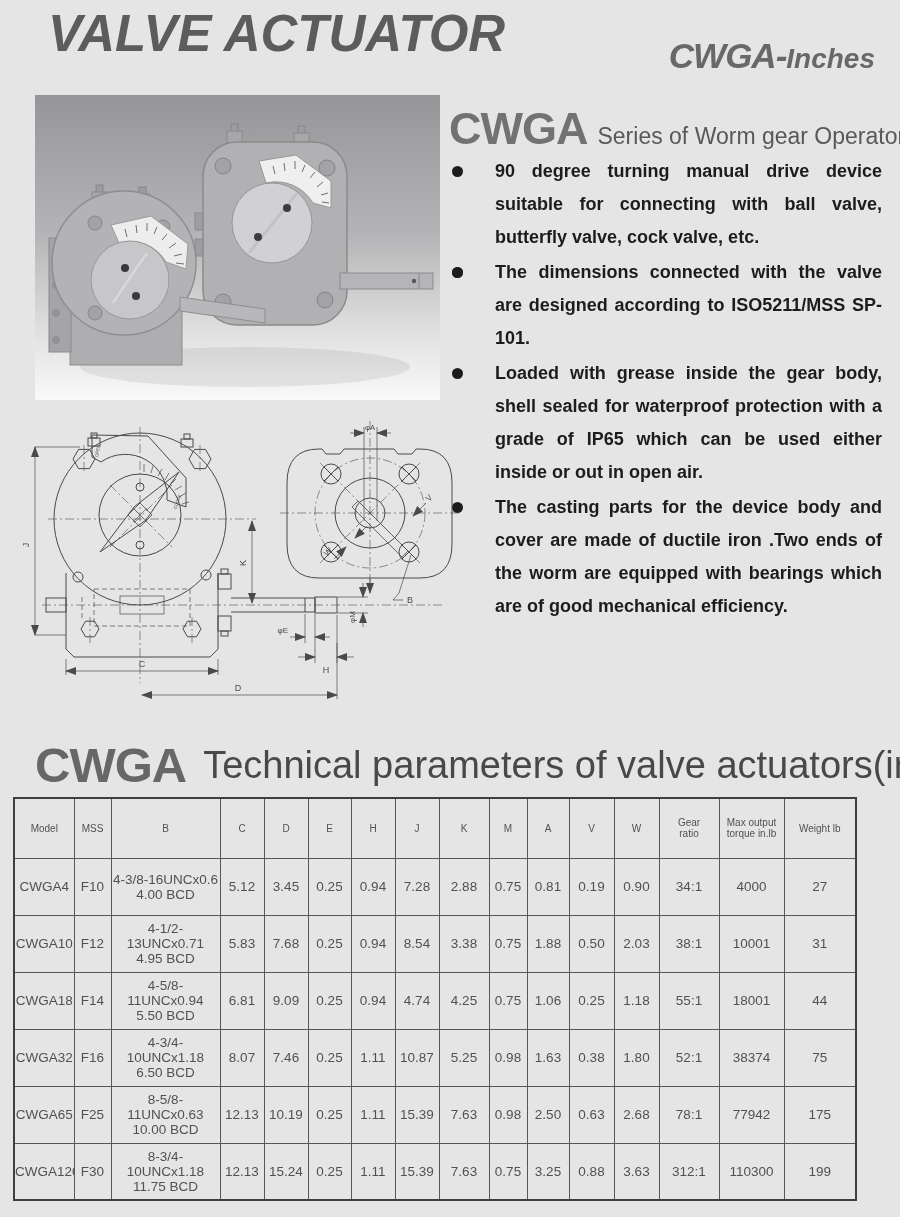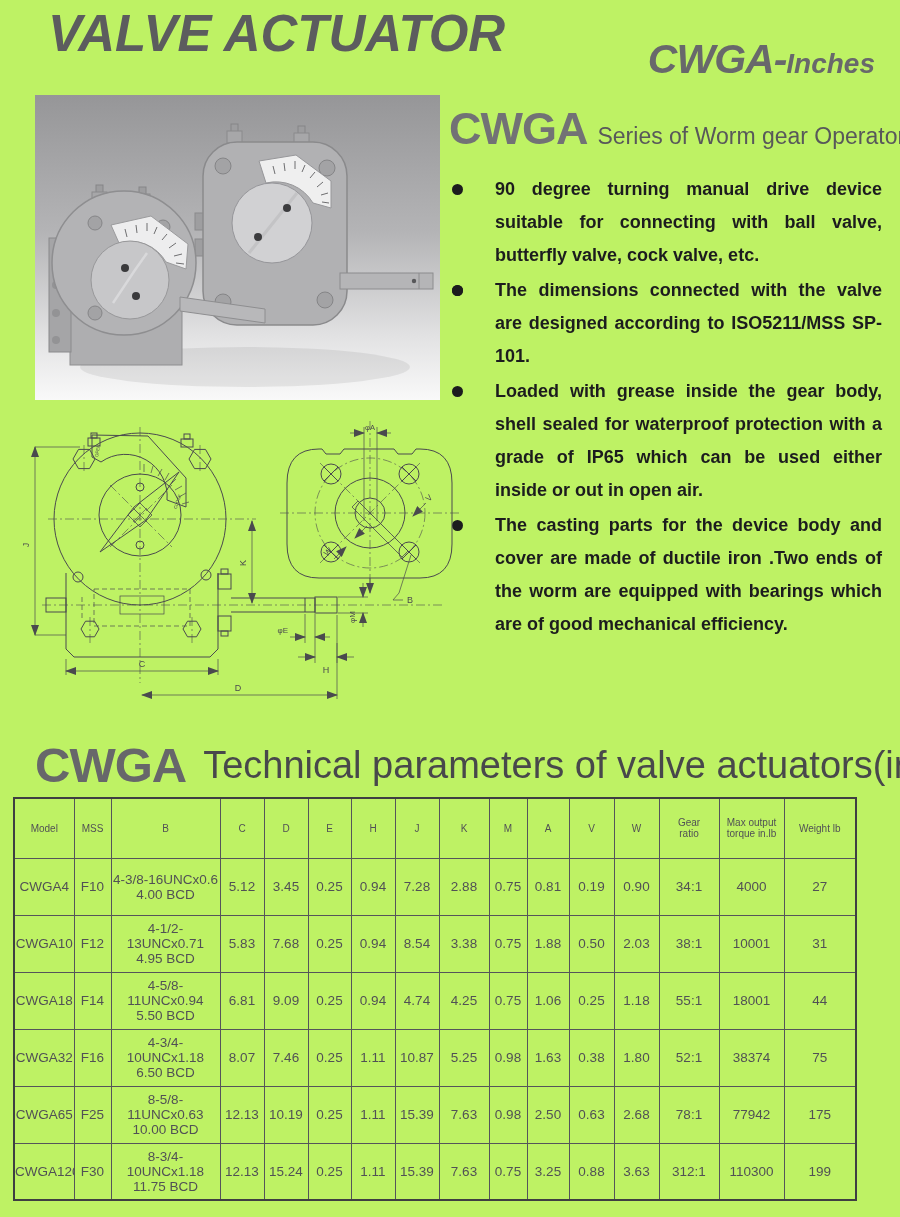--- a/index.html
+++ b/index.html
@@ -1,42 +1,42 @@
 <!DOCTYPE html>
 <html><head>
 <meta charset="utf-8">
 <style>
   * { margin:0; padding:0; box-sizing:border-box; }
   html,body { background:#ffffff; }
   body { font-family:"Liberation Sans", sans-serif; }
-  .page { position:relative; width:900px; height:1217px; background:#bef264; overflow:hidden; }
+  .page { position:relative; width:900px; height:1217px; background:#e5e5e5; overflow:hidden; }
 
   
   .title {
     position:absolute; left:48px; top:4px;
     font-size:51px; font-weight:bold; font-style:italic;
     color:#5c5c5e; letter-spacing:0px; white-space:nowrap;
   }
   .subtitle {
     position:absolute; left:575px; top:36px; width:300px;
     text-align:right; color:#68686b; font-style:italic; font-weight:bold; white-space:nowrap;
   }
-  .subtitle .big { font-size:41px; letter-spacing:-1px;font-style:italic; }
+  .subtitle .big { font-size:35px; letter-spacing:-1px;font-style:italic; }
   .subtitle .small { font-size:28px; letter-spacing:0px; }
 
   
   .photo { position:absolute; left:35px; top:95px; width:405px; height:305px; }
   .photo svg { display:block; width:100%; height:100%; }
 
   
   .right-col { position:absolute; left:449px; top:103px; width:433px; }
   .series-head { white-space:nowrap; }
   .series-head .series-name { font-size:45px; font-weight:bold; color:#727275; letter-spacing:-1px; }
   .series-head .series-tag { font-size:23px; color:#58585a; margin-left:10px; }
-  ul.features { list-style:none; margin-top:18px; }
+  ul.features { list-style:none; }
   ul.features li {
     position:relative; padding-left:46px; margin-bottom:2px;
     font-size:18px; font-weight:bold; color:#1c1c1e;
     line-height:33px; text-align:justify;
   }
   ul.features li .dot {
     position:absolute; left:3px; top:11px; width:11px; height:11px;
     border-radius:50%; background:#1c1c1e;
   }
 

